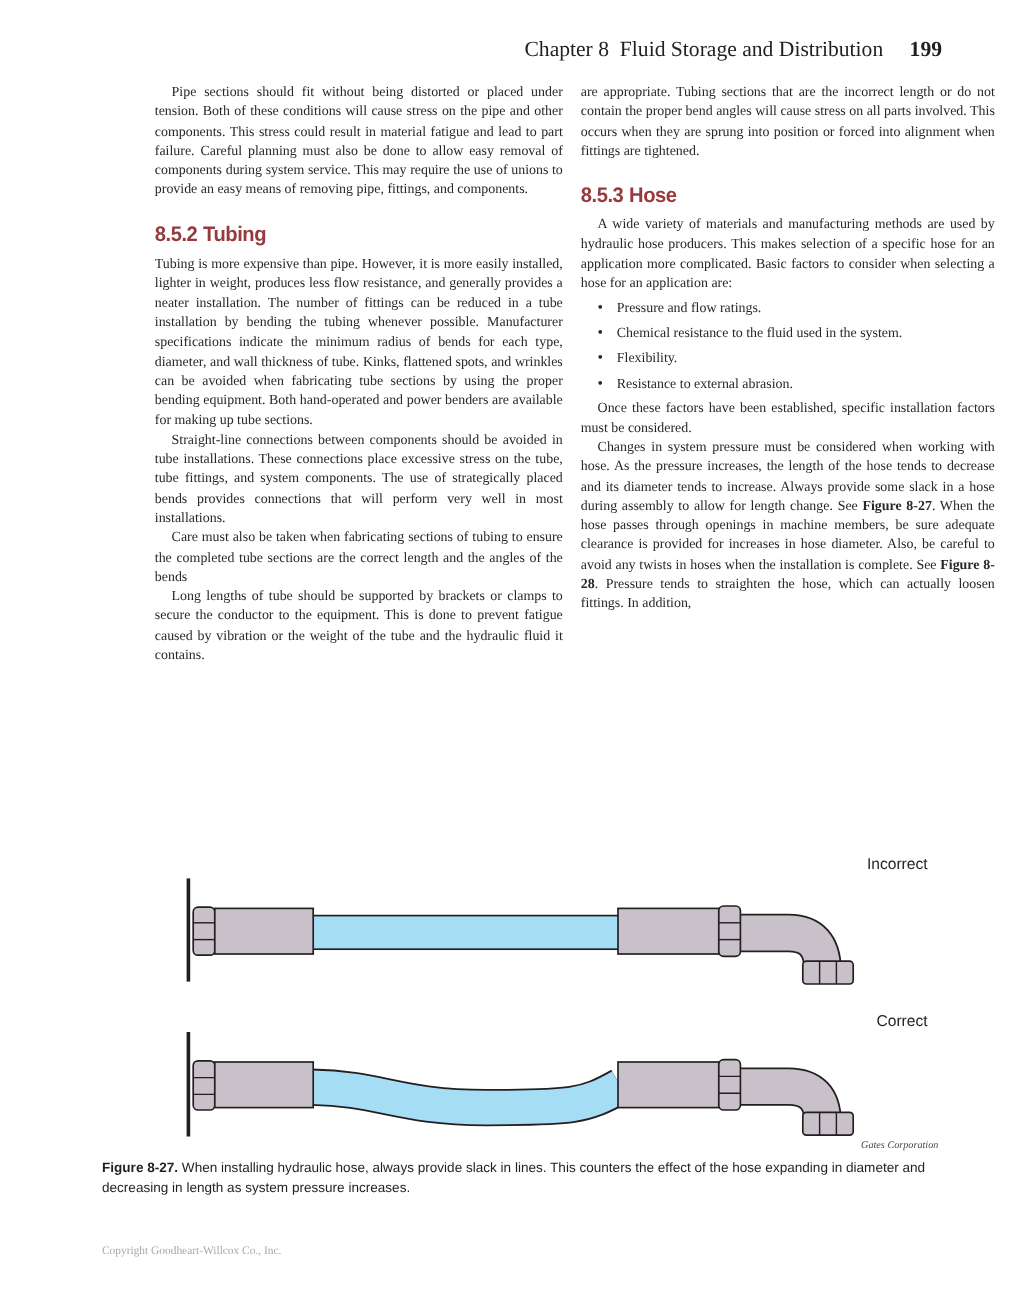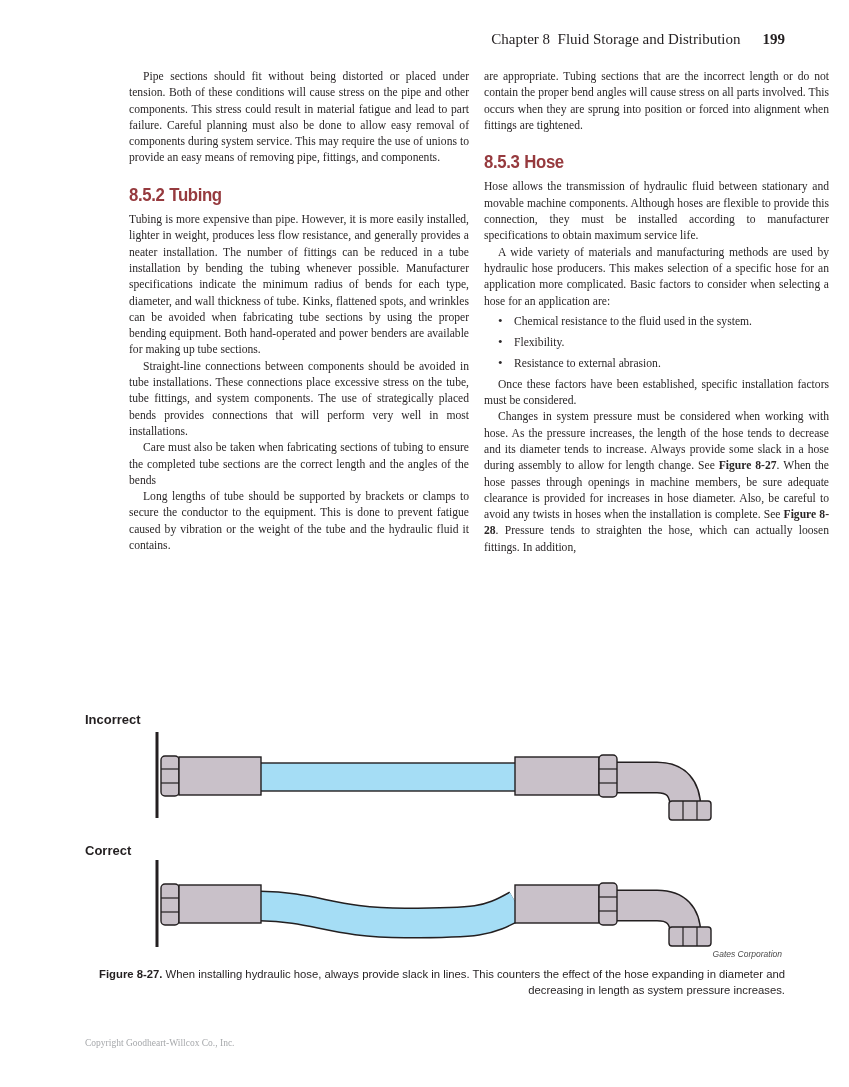--- a/index.html
+++ b/index.html
@@ -8,21 +8,21 @@
     position:relative;
     width:849px; height:1087px;
     background:#ffffff;
     font-family:"Liberation Serif", serif;
     color:#2a2627;
     overflow:hidden;
   }
   
   .running-head {
     position:absolute; top:31px; right:64px;
-    font-size:15px; color:#231f20;
+    font-size:18px; color:#231f20;
     white-space:pre;
   }
   .running-head .pagenum { font-weight:bold; margin-left:22px; }
 
   
   .col { position:absolute; top:69px; font-size:11.6px; line-height:16.3px; text-align:justify;margin-left:44px; }
   .col-left  { left:85px;  width:340px; }
   .col-right { left:440px; width:345px; }
   .body-para { text-align:justify; }
   .body-para.indent { text-indent:14px; }
@@ -46,39 +46,39 @@
   }
   ul.factor-list li::before {
     content:"\2022";
     position:absolute; left:14px; top:-1px;
     font-size:13px;
   }
 
   
   .fig-label {
     position:absolute; left:85px; width:688px;
-    text-align:left;
+    text-align:right;
     font-family:"Liberation Sans", sans-serif;
-    font-weight:bold; font-size:13px; color:#231f20;
+    font-weight:normal; font-size:13px; color:#231f20;
   }
   .fig-label.incorrect { top:712px; }
   .fig-label.correct   { top:843px; }
   .fig-svg { position:absolute; left:85px; display:block; }
   .fig-svg.incorrect { top:725px; }
   .fig-svg.correct   { top:857px; }
   .fig-credit {
     position:absolute; top:949px; right:67px;
-    font-family:Liberation Sans, sans-serif;
+    font-family:Liberation Serif, serif;
     font-style:italic; font-size:8.5px; color:#4a4a4a;
   }
   .fig-caption {
     position:absolute; left:85px; top:967px; width:700px;
     font-family:"Liberation Sans", sans-serif;
     font-size:11.3px; line-height:15.5px; color:#231f20;
-    text-align:right;
+    text-align:left;
   }
   .fig-caption b { font-weight:bold; }
 
   .footer-copyright {
     position:absolute; left:85px; top:1038px;
     font-family:Liberation Serif, serif;
     font-size:9.5px; color:#a6a8ab;
   }
   .wall { stroke:#231f20; stroke-width:3; }
   .fit  { fill:#c9c1c9; stroke:#231f20; stroke-width:1.4; }
@@ -101,23 +101,23 @@
     <h2 class="section-heading"><span class="sec-num">8.5.2</span><span>Tubing</span></h2>
     <p class="body-para">Tubing is more expensive than pipe. However, it is more easily installed, lighter in weight, produces less flow resistance, and generally provides a neater installation. The number of fittings can be reduced in a tube installation by bending the tubing whenever possible. Manufacturer specifications indicate the minimum radius of bends for each type, diameter, and wall thickness of tube. Kinks, flattened spots, and wrinkles can be avoided when fabricating tube sections by using the proper bending equipment. Both hand-operated and power benders are available for making up tube sections.</p>
     <p class="body-para indent">Straight-line connections between components should be avoided in tube installations. These connections place excessive stress on the tube, tube fittings, and system components. The use of strategically placed bends provides connections that will perform very well in most installations.</p>
     <p class="body-para indent">Care must also be taken when fabricating sections of tubing to ensure the completed tube sections are the correct length and the angles of the bends</p>
     <p class="body-para indent">Long lengths of tube should be supported by brackets or clamps to secure the conductor to the equipment. This is done to prevent fatigue caused by vibration or the weight of the tube and the hydraulic fluid it contains.</p>
   </div>
 
   <div class="col col-right">
     <p class="body-para">are appropriate. Tubing sections that are the incorrect length or do not contain the proper bend angles will cause stress on all parts involved. This occurs when they are sprung into position or forced into alignment when fittings are tightened.</p>
     <h2 class="section-heading"><span class="sec-num">8.5.3</span><span>Hose</span></h2>
-    <p class="body-para">Hose allows the transmission of hydraulic fluid between stationary and movable machine components. Although hoses are flexible to provide this connection, they must be installed according to manufacturer specifications to obtain maximum service life.</p>
     <p class="body-para indent">A wide variety of materials and manufacturing methods are used by hydraulic hose producers. This makes selection of a specific hose for an application more complicated. Basic factors to consider when selecting a hose for an application are:</p>
     <ul class="factor-list">
+      <li>Pressure and flow ratings.</li>
       <li>Chemical resistance to the fluid used in the system.</li>
       <li>Flexibility.</li>
       <li>Resistance to external abrasion.</li>
     </ul>
     <p class="body-para indent">Once these factors have been established, specific installation factors must be considered.</p>
     <p class="body-para indent"><span>Changes in system pressure must be considered when working with hose. As the pressure increases, the length of the hose tends to decrease and its diameter tends to increase. Always provide some slack in a hose during assembly to allow for length change. See </span><b>Figure 8-27</b><span>. When the hose passes through openings in machine members, be sure adequate clearance is provided for increases in hose diameter. Also, be careful to avoid any twists in hoses when the installation is complete. See </span><b>Figure 8-28</b><span>. Pressure tends to straighten the hose, which can actually loosen fittings. In addition,</span></p>
   </div>
 
   <div class="fig-label incorrect">Incorrect</div>
 

